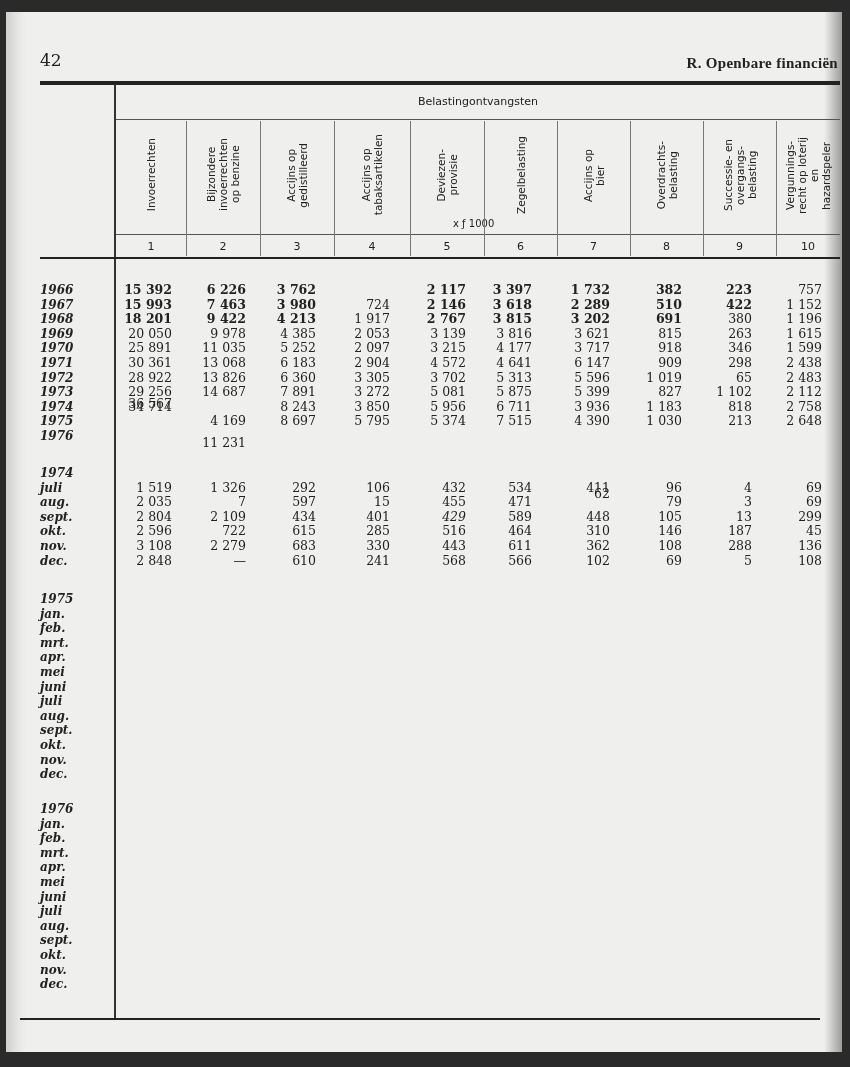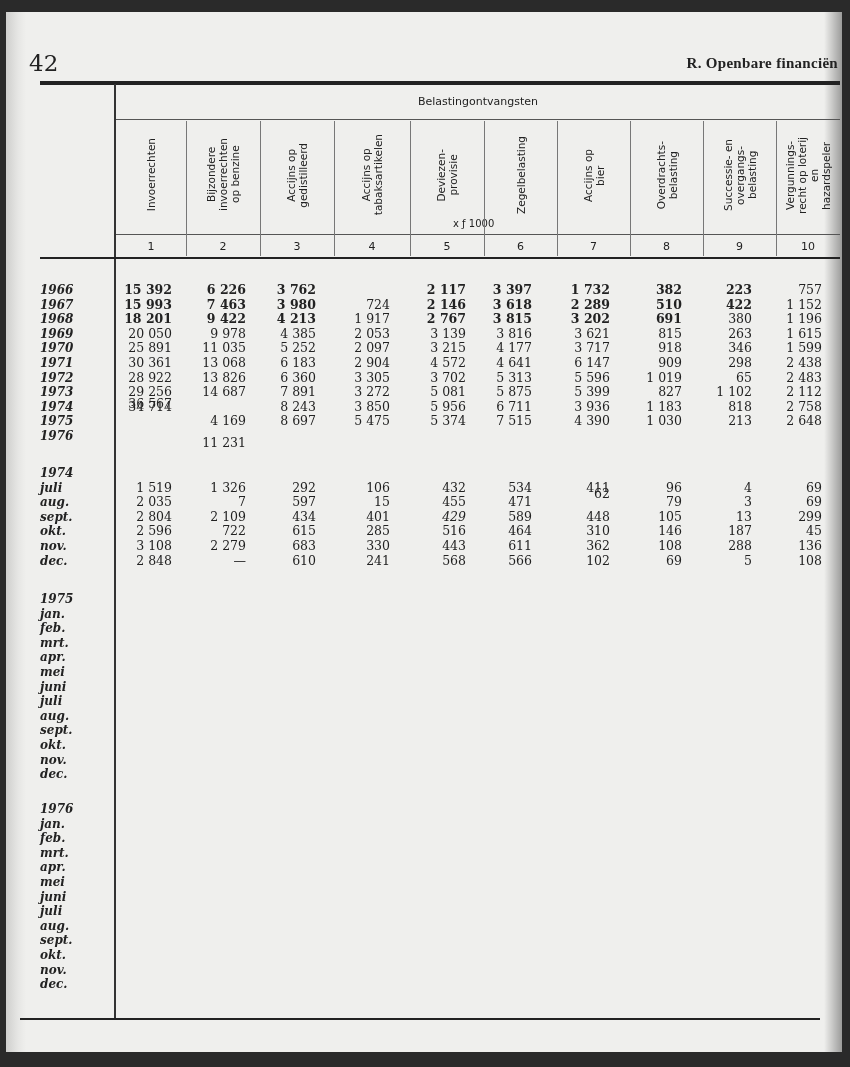--- a/index.html
+++ b/index.html
@@ -13,21 +13,21 @@
     background: #efefed;
   }
   .gutter {
     position: absolute; left: 0; top: 0; width: 20px; height: 100%;
     background: linear-gradient(to right, #cfcfcd, #e6e6e4 60%, #efefed);
   }
   .rshadow {
     position: absolute; right: 0; top: 0; width: 18px; height: 100%;
     background: linear-gradient(to right, rgba(0,0,0,0), rgba(0,0,0,0.35));
   }
-  .pnum { position: absolute; left: 29px; top: 50px; font-size: 23px; color: #222; font-family: "DejaVu Serif", serif; }
+  .pnum { position: absolute; left: 40px; top: 50px; font-size: 17px; color: #222; font-family: "DejaVu Serif", serif; }
   .ptitle { position: absolute; right: 12px; top: 55px; font-size: 15px; font-weight: bold; color: #222; font-family: "Liberation Serif", serif; letter-spacing: 0.3px; }
   .rule-top { position: absolute; left: 40px; top: 81px; width: 800px; height: 4px; background: #222; }
   .rule-head { position: absolute; left: 40px; top: 257px; width: 800px; height: 2px; background: #222; }
   .rule-bottom { position: absolute; left: 20px; top: 1018px; width: 800px; height: 2px; background: #222; }
   .vline-stub { position: absolute; left: 114px; top: 84px; width: 2px; height: 935px; background: #333; }
 
   .group-title { position: absolute; left: 116px; top: 95px; width: 724px; text-align: center; font-family: "DejaVu Sans", sans-serif; font-size: 11px; color: #222; }
   .hline-sub { position: absolute; left: 116px; top: 119px; width: 724px; height: 1px; background: #555; }
   .hline-num { position: absolute; left: 116px; top: 234px; width: 724px; height: 1px; background: #555; }
   .unit { position: absolute; left: 453px; top: 218px; font-family: "DejaVu Sans", sans-serif; font-size: 10px; color: #222; }
@@ -223,21 +223,21 @@
     <div class="cell" style="top: 399.8px; right: 384px;">5 956</div>
     <div class="cell" style="top: 399.8px; right: 318px;">6 711</div>
     <div class="cell" style="top: 399.8px; right: 240px;">3 936</div>
     <div class="cell" style="top: 399.8px; right: 168px;">1 183</div>
     <div class="cell" style="top: 399.8px; right: 98px;">818</div>
     <div class="cell" style="top: 399.8px; right: 28px;">2 758</div>
     <div class="rowlabel" style="top: 414.4px;">1975</div>
     <div class="cell" style="top: 397px; right: 678px;">36 567</div>
     <div class="cell" style="top: 414.4px; right: 604px;">4 169</div>
     <div class="cell" style="top: 414.4px; right: 534px;">8 697</div>
-    <div class="cell" style="top: 414.4px; right: 460px;">5 475</div>
+    <div class="cell" style="top: 414.4px; right: 460px;">5 795</div>
     <div class="cell" style="top: 414.4px; right: 384px;">5 374</div>
     <div class="cell" style="top: 414.4px; right: 318px;">7 515</div>
     <div class="cell" style="top: 414.4px; right: 240px;">4 390</div>
     <div class="cell" style="top: 414.4px; right: 168px;">1 030</div>
     <div class="cell" style="top: 414.4px; right: 98px;">213</div>
     <div class="cell" style="top: 414.4px; right: 28px;">2 648</div>
     <div class="rowlabel" style="top: 429px;">1976</div>
     <div class="rowlabel" style="top: 466px;">1974</div>
     <div class="rowlabel" style="top: 480.6px;">juli</div>
     <div class="cell" style="top: 480.6px; right: 678px;">1 519</div>

